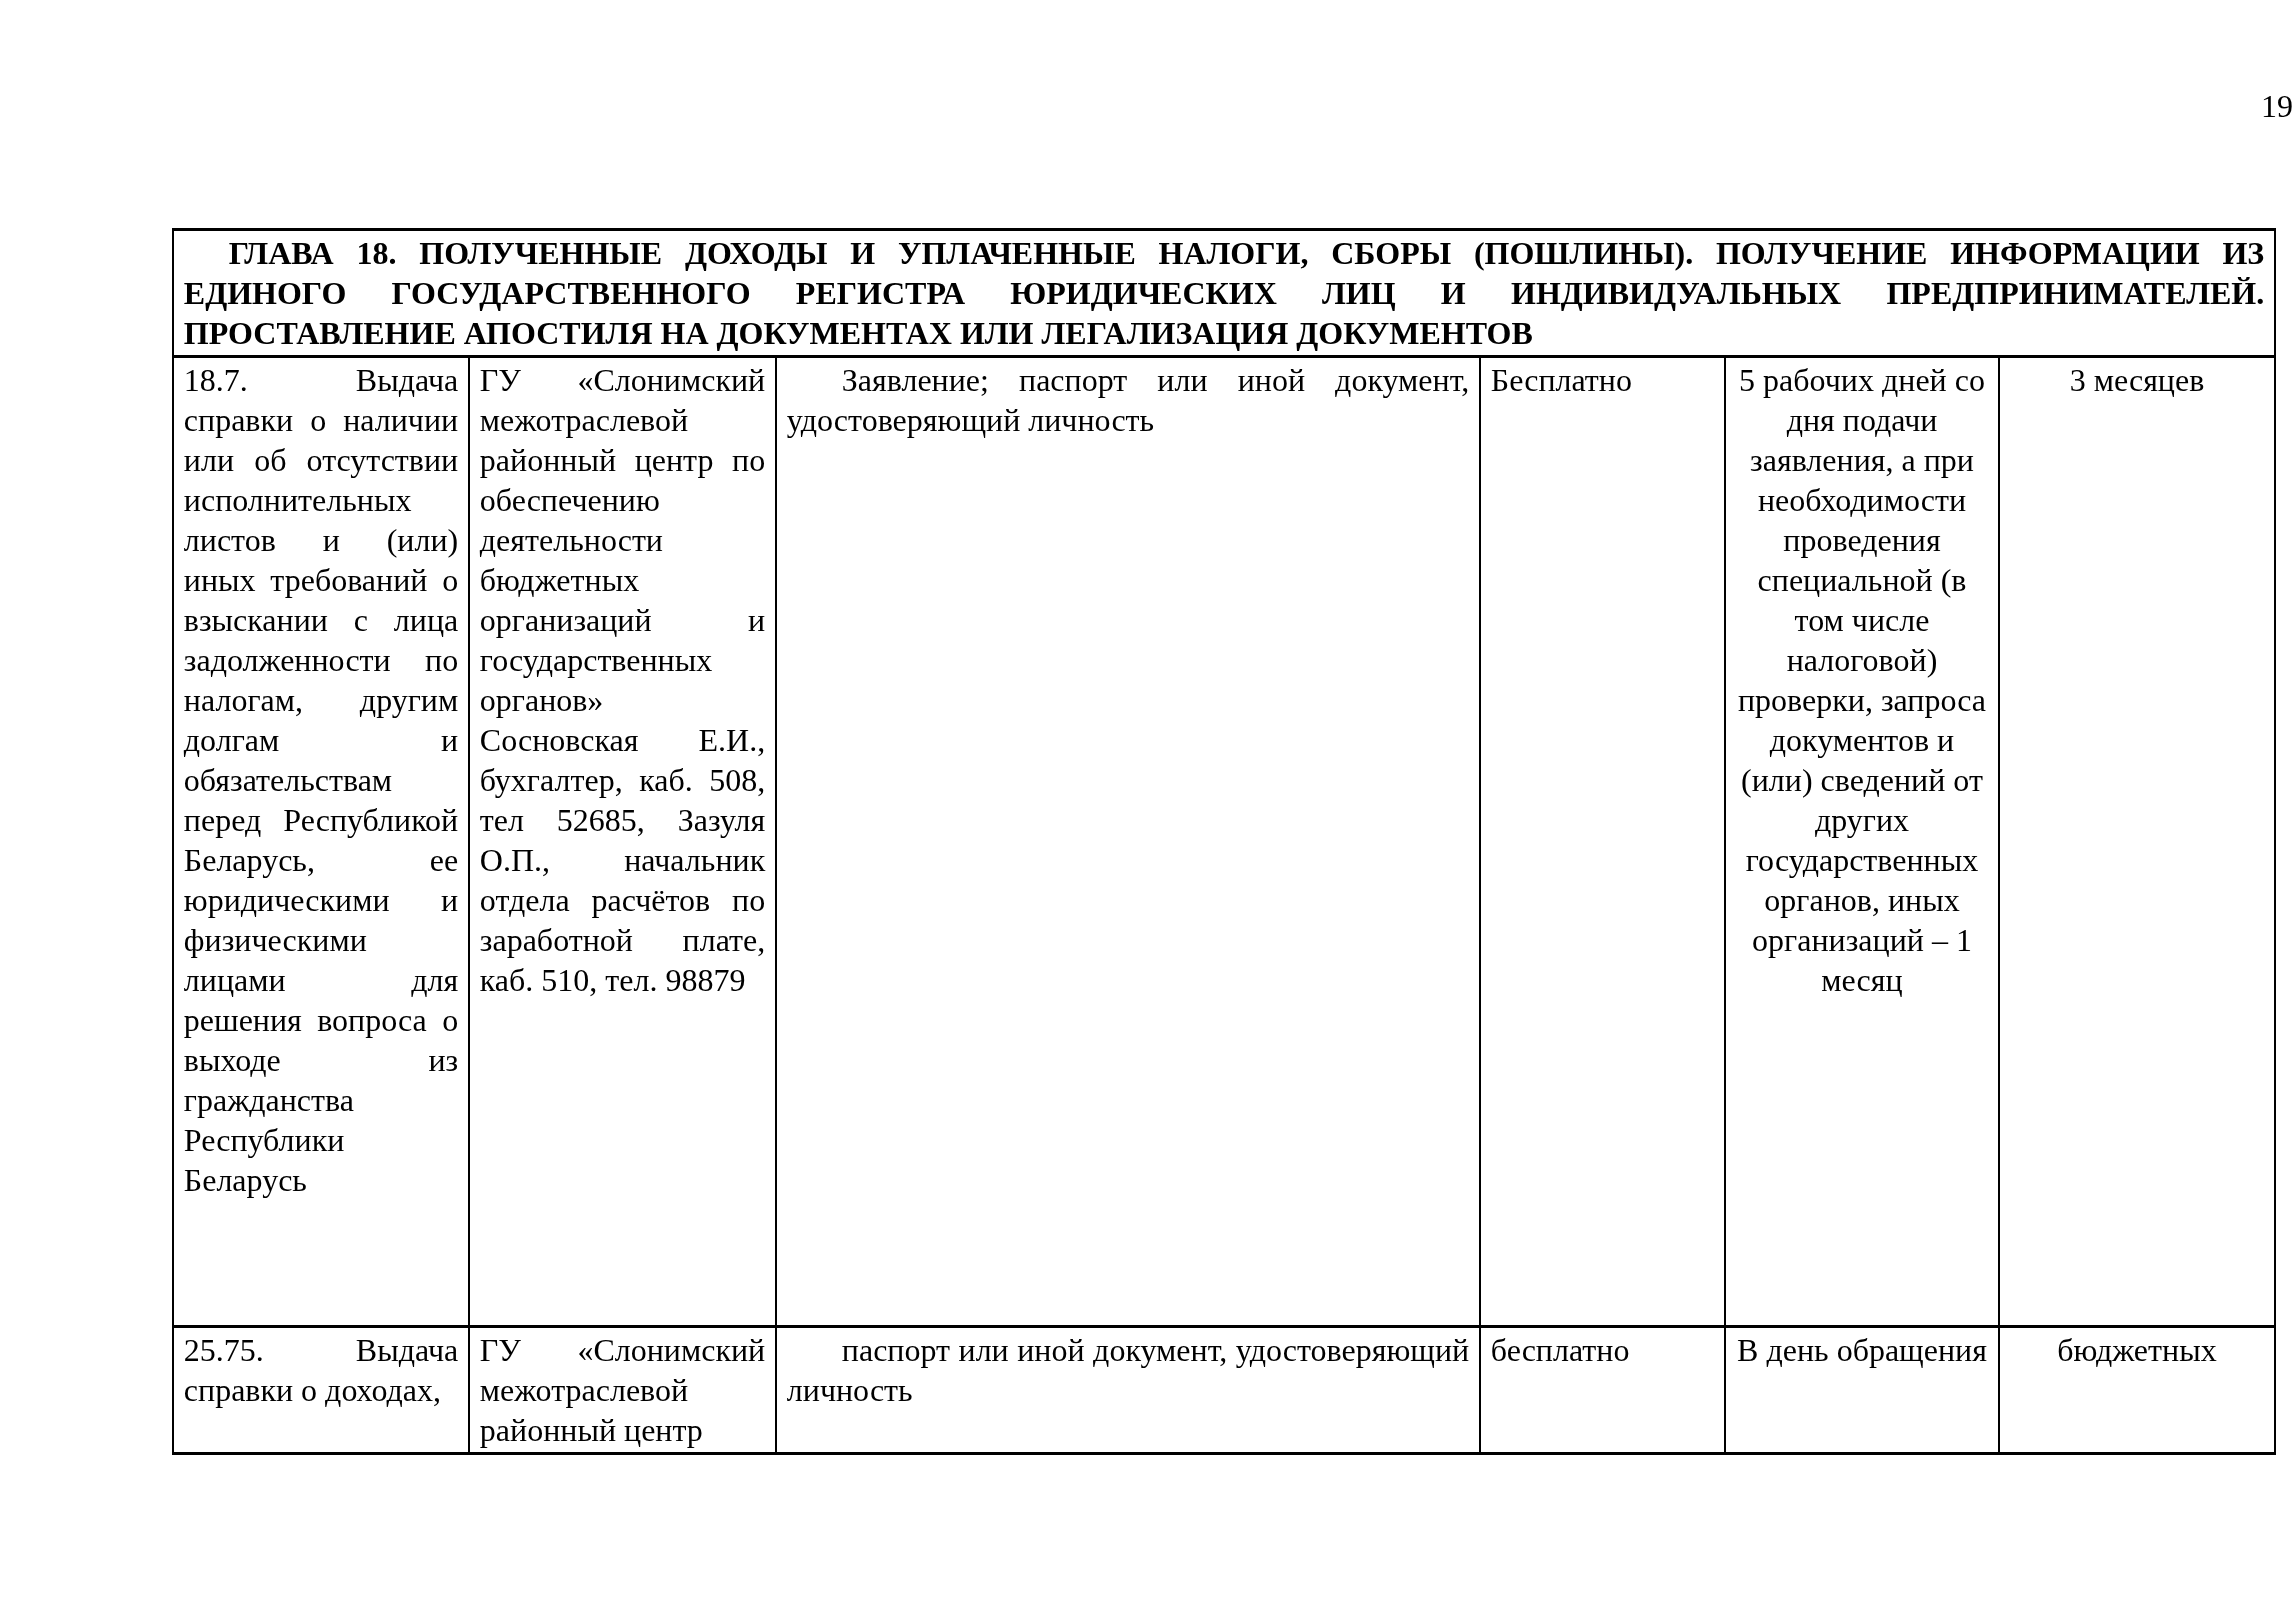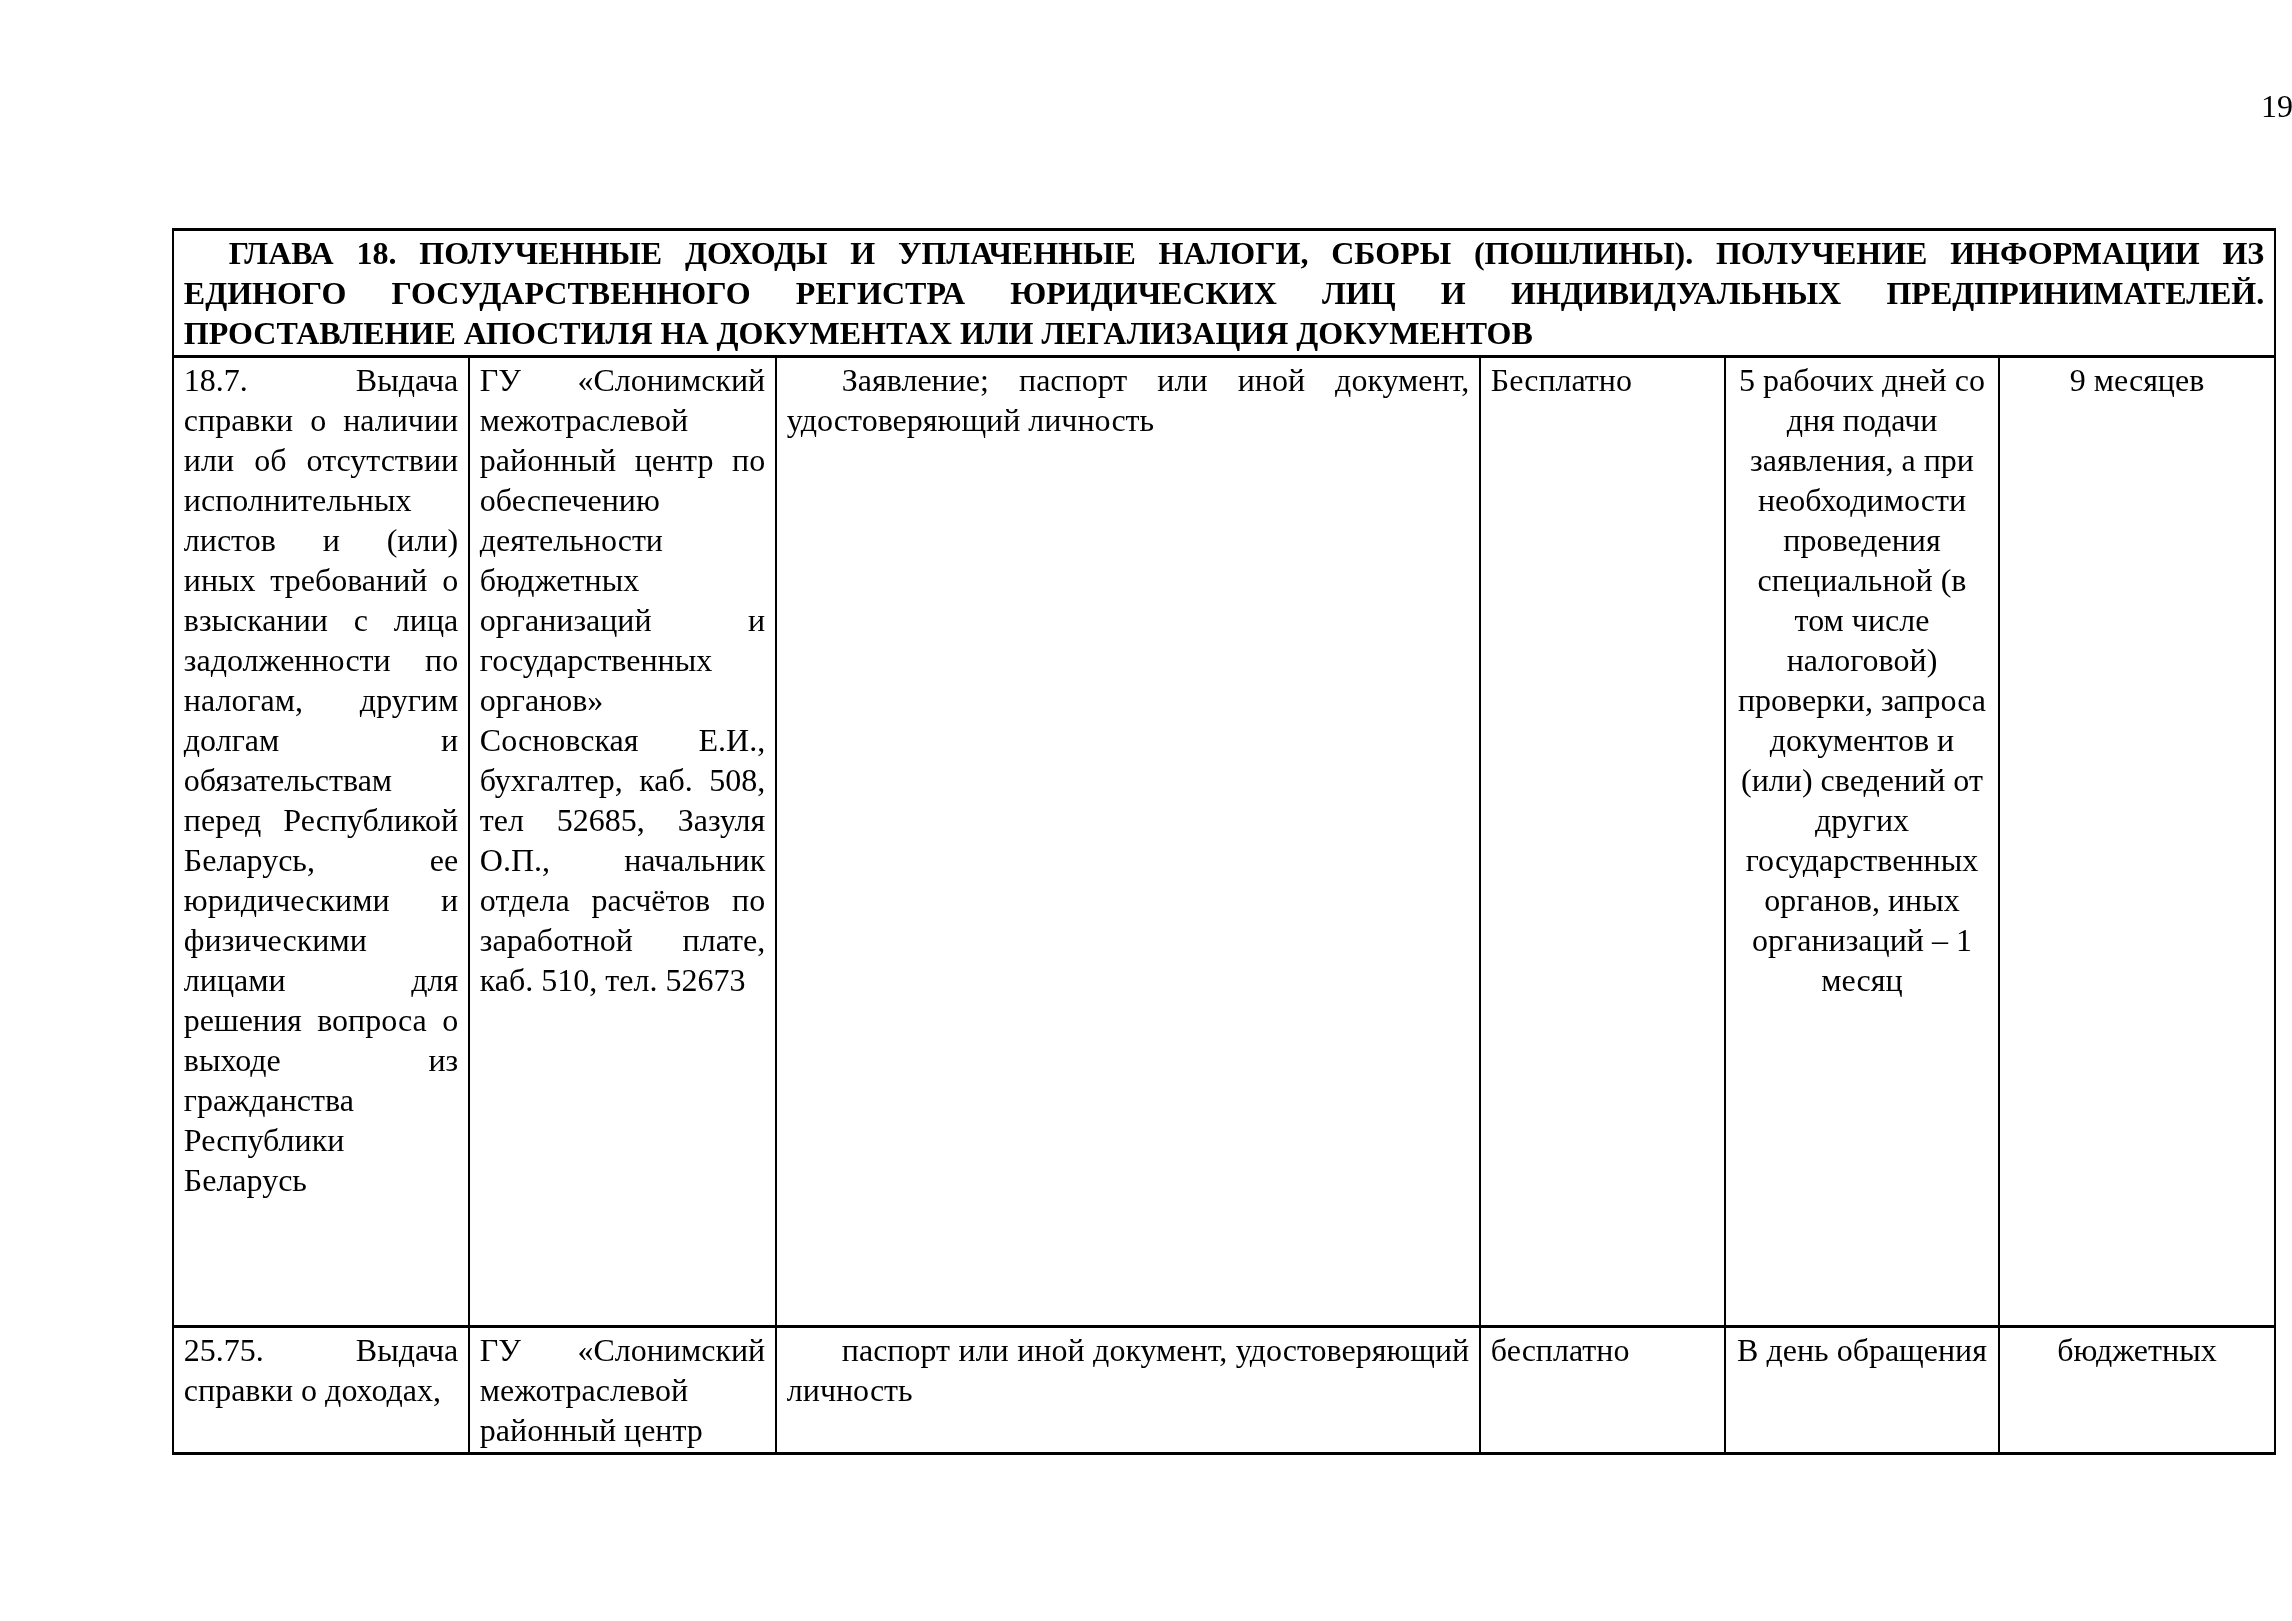--- a/index.html
+++ b/index.html
@@ -69,25 +69,25 @@
     <col style="width:245px">
     <col style="width:274px">
     <col style="width:276px">
   </colgroup>
   <tbody>
     <tr class="row-chapter">
       <td colspan="6" class="chapter-cell">ГЛАВА 18. ПОЛУЧЕННЫЕ ДОХОДЫ И УПЛАЧЕННЫЕ НАЛОГИ, СБОРЫ (ПОШЛИНЫ). ПОЛУЧЕНИЕ ИНФОРМАЦИИ ИЗ ЕДИНОГО ГОСУДАРСТВЕННОГО РЕГИСТРА ЮРИДИЧЕСКИХ ЛИЦ И ИНДИВИДУАЛЬНЫХ ПРЕДПРИНИМАТЕЛЕЙ. ПРОСТАВЛЕНИЕ АПОСТИЛЯ НА ДОКУМЕНТАХ ИЛИ ЛЕГАЛИЗАЦИЯ ДОКУМЕНТОВ</td>
     </tr>
     <tr class="row-main">
       <td class="col-procedure">18.7. Выдача справки о наличии или об отсутствии исполнительных листов и (или) иных требований о взыскании с лица задолженности по налогам, другим долгам и обязательствам перед Республикой Беларусь, ее юридическими и физическими лицами для решения вопроса о выходе из гражданства Республики Беларусь</td>
-      <td class="col-authority">ГУ «Слонимский межотраслевой районный центр по обеспечению деятельности бюджетных организаций и государственных органов» Сосновская Е.И., бухгалтер, каб. 508, тел 52685, Зазуля О.П., начальник отдела расчётов по заработной плате, каб. 510, тел. 52673</td>
+      <td class="col-authority">ГУ «Слонимский межотраслевой районный центр по обеспечению деятельности бюджетных организаций и государственных органов» Сосновская Е.И., бухгалтер, каб. 508, тел 52685, Зазуля О.П., начальник отдела расчётов по заработной плате, каб. 510, тел. 98879</td>
       <td class="col-documents">Заявление; паспорт или иной документ, удостоверяющий личность</td>
       <td class="col-fee">Бесплатно</td>
       <td class="col-term">5 рабочих дней со дня подачи заявления, а при необходимости проведения специальной (в том числе налоговой) проверки, запроса документов и (или) сведений от других государственных органов, иных организаций – 1 месяц</td>
-      <td class="col-validity">9 месяцев</td>
+      <td class="col-validity">3 месяцев</td>
     </tr>
     <tr class="row-second">
       <td class="col-procedure">25.75. Выдача справки о доходах,</td>
       <td class="col-authority">ГУ «Слонимский межотраслевой районный центр</td>
       <td class="col-documents">паспорт или иной документ, удостоверяющий личность</td>
       <td class="col-fee">бесплатно</td>
       <td class="col-term">В день обращения</td>
       <td class="col-validity">бюджетных</td>
     </tr>
   </tbody>

